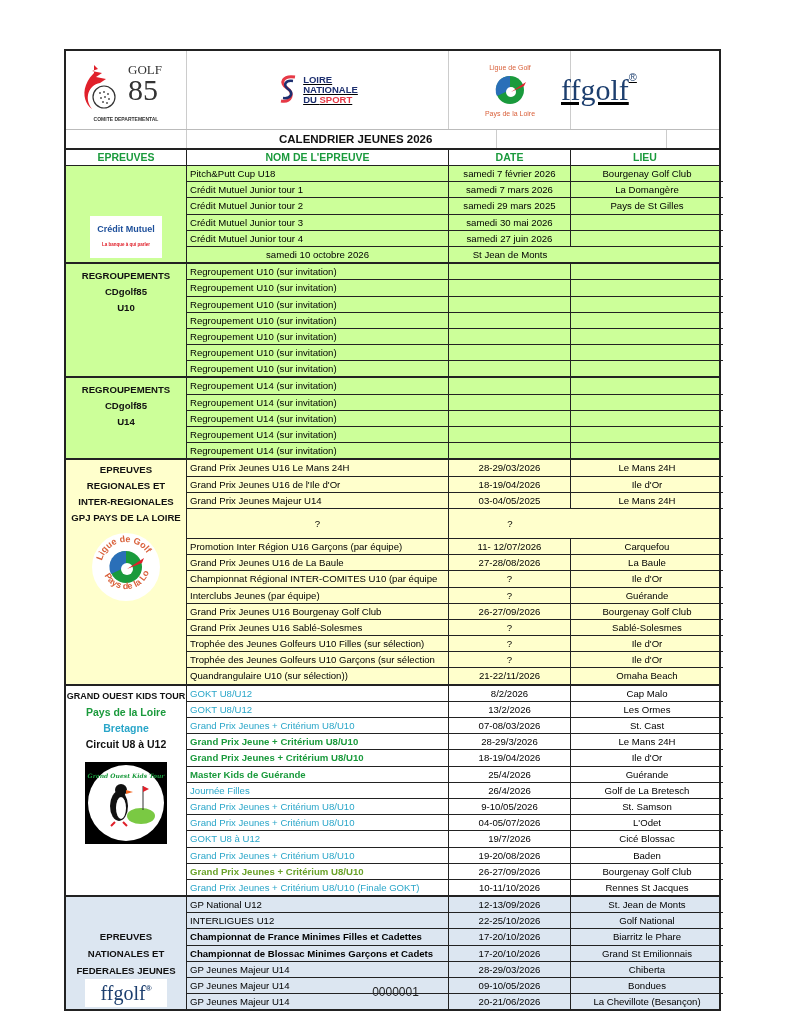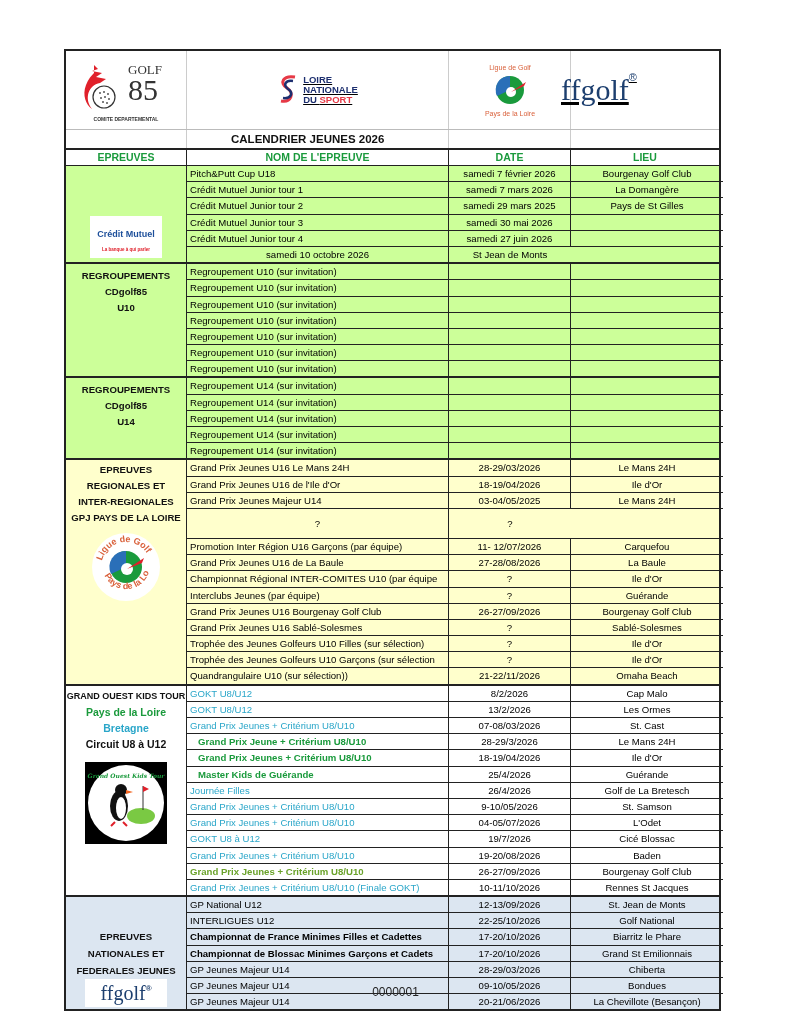--- a/index.html
+++ b/index.html
@@ -1,21 +1,21 @@
 <!DOCTYPE html>
 <html><head>
 <meta charset="utf-8">
 <style>
   html,body{margin:0;padding:0;background:#fff;}
   body{width:791px;height:1024px;position:relative;font-family:"Liberation Sans",sans-serif;}
   #sheet{position:absolute;left:64px;top:49px;width:657px;border:2px solid #222;box-sizing:border-box;}
   .hdr{display:grid;grid-template-columns:121px 262px 122px 148px;height:78px;border-bottom:1px solid #bbb;text-decoration:underline;}
   .hdr > div{display:flex;align-items:center;justify-content:center;border-right:1px solid #ccc;}
   .hdr > div:last-child{border-right:none;}
-  .titlebar{display:grid;grid-template-columns:121px 262px 122px 148px;height:18px;border-bottom:2px solid #222;}
+  .titlebar{display:grid;grid-template-columns:121px 262px 122px 148px;height:18px;border-bottom:2px solid #222;gap:48px;}
   .titlebar > div{border-right:1px solid #ccc;display:flex;align-items:center;}
   .titlebar .title{font-weight:bold;font-size:11.5px;padding-left:44px;color:#111;}
   .colhead{display:grid;grid-template-columns:121px 262px 122px 148px;height:15px;border-bottom:1px solid #222;}
   .colhead > div{border-right:1px solid #222;font-weight:bold;font-size:10.5px;color:#1a9a3c;text-align:center;line-height:15px;}
   .colhead > div:last-child{border-right:none;}
   .section{display:grid;grid-template-columns:121px 536px;border-bottom:2px solid #222;}
   .sec-label{border-right:1px solid #222;display:flex;flex-direction:column;align-items:center;font-weight:bold;font-size:9.6px;text-align:center;line-height:16px;color:#111;}
   .rows{display:flex;flex-direction:column;}
   .row{display:grid;grid-template-columns:262px 122px 152px;height:15.2px;border-bottom:1px solid #222;font-size:9.6px;line-height:15px;}
   .row:last-child{border-bottom:none;}
@@ -25,23 +25,23 @@
   .row .date,.row .lieu{text-align:center;}
   .row.tall{height:29px;}
   .row.tall .name{line-height:14px;}
   .row.tall .date,.row.tall .lieu{line-height:29px;}
   .green{background:#ccff99;}
   .yellow{background:#ffffcc;}
   .white{background:#fff;}
   .blue{background:#dce6f1;}
   .b{font-weight:bold;}
   .c-cyan{color:#2aa6c9;}
-  .c-green{color:#1a9a3c;font-weight:bold;margin-left:8px;}
+  .c-green{color:#1a9a3c;font-weight:bold;}
   .c-olive{color:#6aa22a;font-weight:bold;}
-  .logo-box{background:#fff;display:flex;align-items:center;justify-content:flex-end;}
+  .logo-box{background:#fff;display:flex;align-items:center;justify-content:center;}
   #footer{position:absolute;top:985px;left:0;width:791px;text-align:center;font-size:12px;color:#222;}
 </style>
 </head>
 <body>
 
 <div id="sheet">
   <div class="hdr">
     <div>
       <svg width="100" height="62" viewBox="0 0 100 62">
         <path d="M18 6 L22 10 L16 12 L26 14 L20 18 L30 20 L24 24 C12 26 8 40 16 50 C10 46 6 36 10 26 C12 20 16 16 18 14 Z" fill="#e0202a"></path>

